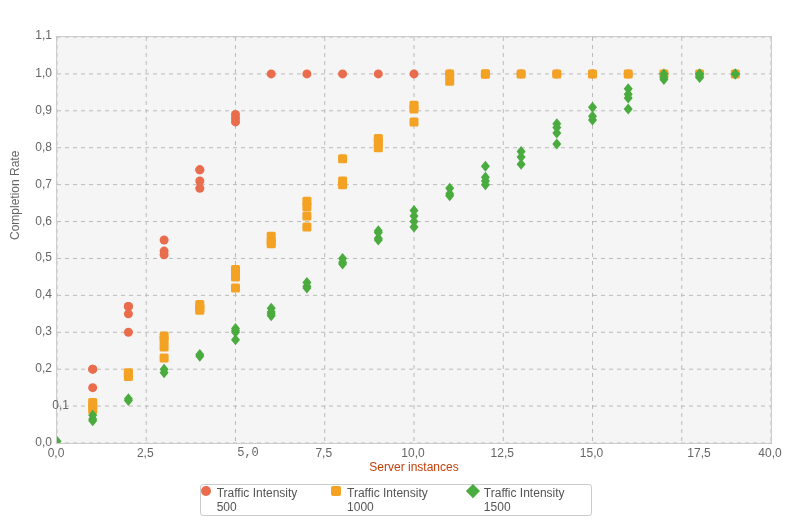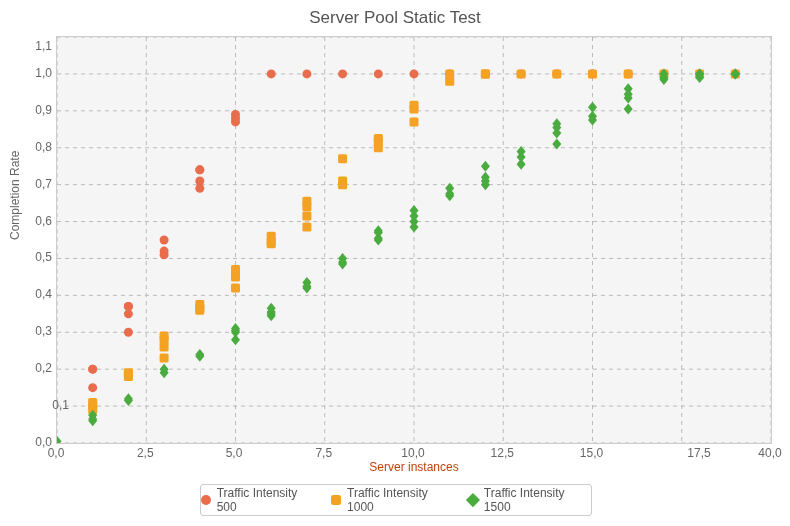--- a/index.html
+++ b/index.html
@@ -3,33 +3,32 @@
 <meta charset="utf-8">
 <style>
   html,body{margin:0;padding:0;background:#fff;font-family:Arial,Helvetica,sans-serif}
   .wrap{width:790px;height:526px;position:relative}
   .title{position:absolute;top:8px;left:0;right:0;text-align:center;font-size:17px;color:#545454}
   .plot{position:absolute;left:56px;top:36px;width:716px;height:408px;background:#f5f5f5;border:1px solid #ccc;box-sizing:border-box}
   .grid line{stroke:#bbb;stroke-dasharray:4 4;stroke-width:1}
   .ylabel{position:absolute;left:8px;top:240px;transform:rotate(-90deg);transform-origin:0 0;font-size:12px;color:#666}
   .xlabel{position:absolute;left:56px;width:716px;top:460px;text-align:center;font-size:12px;color:#c2410c}
   .legend{position:absolute;left:200px;top:484px;width:390px;height:30px;border:1px solid #ccc;border-radius:3px;display:flex;align-items:center;justify-content:center;gap:14px;font-size:12px;color:#555}
-  .legend .item{display:flex;align-items:center;gap:6px}
+  .legend .item{display:flex;align-items:flex-start;gap:6px}
   .mk{display:inline-block}
   .mk.circ{width:10px;height:10px;border-radius:50%;background:#e96d4c}
   .mk.sq{width:10px;height:10px;border-radius:2px;background:#f4a224}
   .mk.dia{width:10px;height:10px;background:#4aab3e;transform:rotate(45deg)}
   .tickx{position:absolute;top:446px;font-size:12px;color:#666;transform:translateX(-50%)}
   .ticky{position:absolute;left:30px;font-size:12px;color:#666;transform:translateY(-50%);text-align:right;width:22px}
 </style>
 </head>
 <body>
 <div class="wrap">
 
-  <div class="title">Server Pool Static Test</div>
   <div class="ylabel">Completion Rate</div>
   <div class="xlabel">Server instances</div>
 
   <div class="plot">
     <svg id="svg" width="714" height="406" style="display:block">
         <g class="grid">
           <line x1="0" y1="0" x2="0" y2="406"></line>
           <line x1="89.25" y1="0" x2="89.25" y2="406"></line>
           <line x1="178.5" y1="0" x2="178.5" y2="406"></line>
           <line x1="267.75" y1="0" x2="267.75" y2="406"></line>
@@ -186,41 +185,41 @@
         <polygon points="642.6,31.409090909090935 647.1,36.909090909090935 642.6,42.409090909090935 638.1,36.909090909090935" fill="#4aab3e"></polygon>
         <polygon points="642.6,31.409090909090935 647.1,36.909090909090935 642.6,42.409090909090935 638.1,36.909090909090935" fill="#4aab3e"></polygon>
         <polygon points="678.3,31.409090909090935 682.8,36.909090909090935 678.3,42.409090909090935 673.8,36.909090909090935" fill="#4aab3e"></polygon>
         <polygon points="678.3,31.409090909090935 682.8,36.909090909090935 678.3,42.409090909090935 673.8,36.909090909090935" fill="#4aab3e"></polygon>
       </svg>
   </div>
 
   <div id="xticks">
       <div class="tickx" style="left: 56px;">0,0</div>
       <div class="tickx" style="left: 145.25px;">2,5</div>
-      <div class="tickx" style="left: 234px;">5,0</div>
+      <div class="tickx" style="left: 248px; font-family: Liberation Mono, monospace;">5,0</div>
       <div class="tickx" style="left: 323.75px;">7,5</div>
       <div class="tickx" style="left: 413px; text-align: right;">10,0</div>
       <div class="tickx" style="left: 502.25px;">12,5</div>
       <div class="tickx" style="left: 591.5px;">15,0</div>
       <div class="tickx" style="left: 699px;">17,5</div>
       <div class="tickx" style="left: 770px;">40,0</div>
     </div>
   <div id="yticks">
       <div class="ticky" style="top: 442px;">0,0</div>
       <div class="ticky" style="top: 405.091px; margin-left: 17px;">0,1</div>
       <div class="ticky" style="top: 368.182px;">0,2</div>
       <div class="ticky" style="top: 331.273px;">0,3</div>
       <div class="ticky" style="top: 294.364px;">0,4</div>
       <div class="ticky" style="top: 257.455px;">0,5</div>
       <div class="ticky" style="top: 220.545px;">0,6</div>
       <div class="ticky" style="top: 183.636px;">0,7</div>
       <div class="ticky" style="top: 146.727px;">0,8</div>
       <div class="ticky" style="top: 109.818px; text-align: right;">0,9</div>
       <div class="ticky" style="top: 72.9091px;">1,0</div>
-      <div class="ticky" style="top: 46px; text-align: right;">1,1</div>
+      <div class="ticky" style="top: 35px; text-align: right;">1,1</div>
     </div>
 
   <div class="legend">
     <span class="item">
       <span class="mk circ"></span>
       <span>Traffic Intensity 500</span>
     </span>
     <span class="item">
       <span class="mk sq"></span>
       <span>Traffic Intensity 1000</span>

